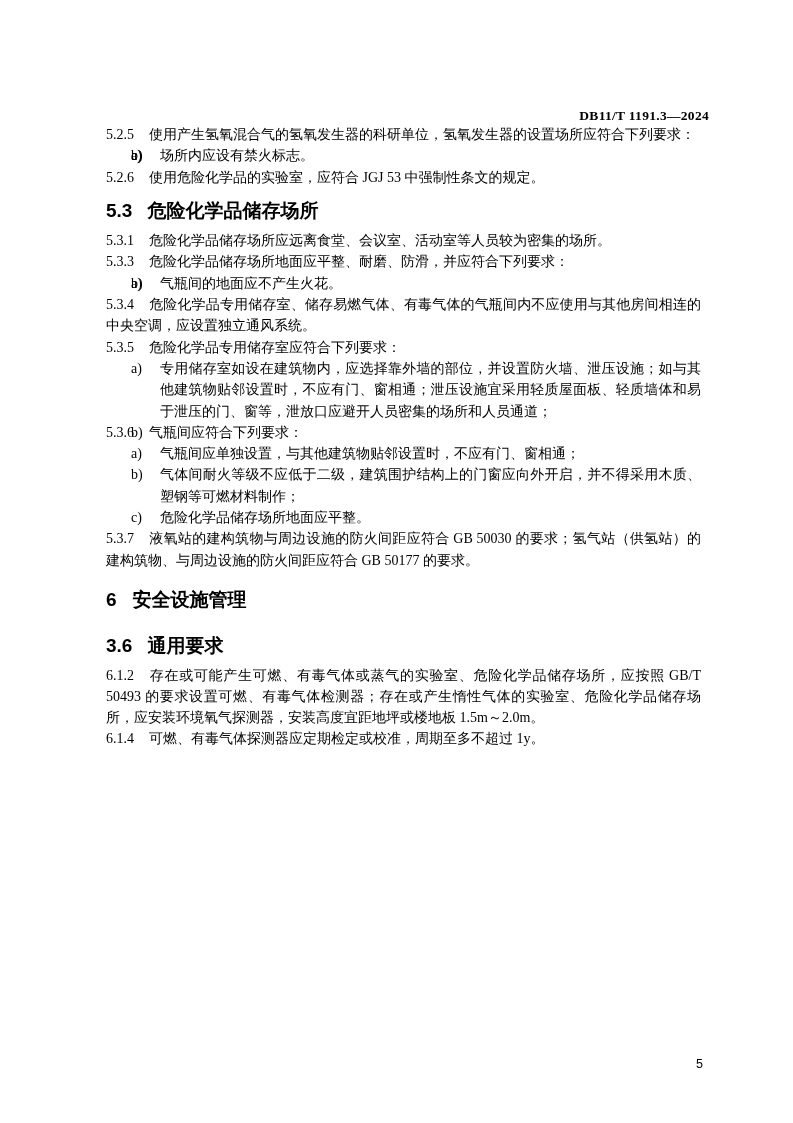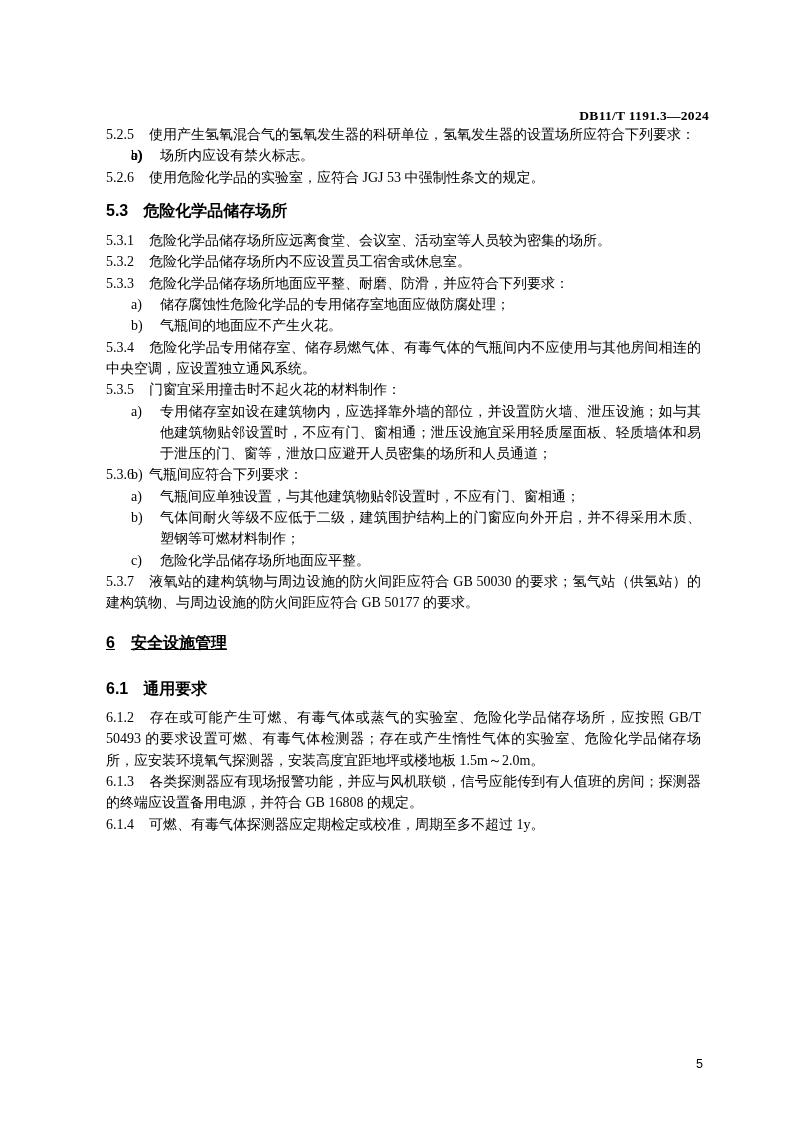--- a/index.html
+++ b/index.html
@@ -41,25 +41,25 @@
     padding-left: 54px;
     position: relative;
   }
   p.sub .num {
     position: absolute;
     left: 25px;
   }
   p.section, p.chapter {
     font-weight: bold;
     font-family: "Liberation Sans", "DejaVu Sans", sans-serif;
-    font-size: 16px;
+    font-size: 19px;
   }
   p.section { margin-top: 12px; margin-bottom: 9px; }
   p.section .num { margin-right: 15px; }
-  p.chapter { margin-top: 18px; margin-bottom: 0; text-decoration: underline; }
+  p.chapter { margin-top: 18px; margin-bottom: 0; }
   p.chapter .num { margin-right: 16px; }
   p.chapter + p.section { margin-top: 25px; margin-bottom: 8px; }
   .doc-footer {
     position: absolute;
     bottom: 52px;
     right: 90px;
     font-size: 12.5px;
     font-family: "Liberation Sans", "DejaVu Sans", sans-serif;
   }
 </style>
@@ -71,35 +71,33 @@
     <span>DB11/T 1191.3—2024</span>
   </div>
   <div class="doc-body">
       <p class="clause"><span class="num">5.2.5</span><span class="txt">使用产生氢氧混合气的氢氧发生器的科研单位，氢氧发生器的设置场所应符合下列要求：</span></p>
       <p class="sub"><span class="num">a)</span></p>
       <p class="sub"><span class="num">b)</span></p>
       <p class="sub"><span class="num">c)</span><span class="txt">场所内应设有禁火标志。</span></p>
       <p class="clause"><span class="num">5.2.6</span><span class="txt">使用危险化学品的实验室，应符合 JGJ 53 中强制性条文的规定。</span></p>
       <p class="section"><span class="num">5.3</span><span class="txt">危险化学品储存场所</span></p>
       <p class="clause"><span class="num">5.3.1</span><span class="txt">危险化学品储存场所应远离食堂、会议室、活动室等人员较为密集的场所。</span></p>
-      <p class="clause"><span class="num">5.3.2</span><span class="txt">危险化学品储存场所内不应设置员工宿舍或休息室。</span></p>
       <p class="clause"><span class="num">5.3.3</span><span class="txt">危险化学品储存场所地面应平整、耐磨、防滑，并应符合下列要求：</span></p>
-      <p class="sub"><span class="num">a)</span><span class="txt">储存腐蚀性危险化学品的专用储存室地面应做防腐处理；</span></p>
+      <p class="sub"><span class="num">a)</span></p>
       <p class="sub"><span class="num">b)</span><span class="txt">气瓶间的地面应不产生火花。</span></p>
       <p class="clause"><span class="num">5.3.4</span><span class="txt">危险化学品专用储存室、储存易燃气体、有毒气体的气瓶间内不应使用与其他房间相连的中央空调，应设置独立通风系统。</span></p>
-      <p class="clause"><span class="num">5.3.5</span><span class="txt">门窗宜采用撞击时不起火花的材料制作：</span></p>
+      <p class="clause"><span class="num">5.3.5</span><span class="txt">危险化学品专用储存室应符合下列要求：</span></p>
       <p class="sub"><span class="num">a)</span><span class="txt">专用储存室如设在建筑物内，应选择靠外墙的部位，并设置防火墙、泄压设施；如与其他建筑物贴邻设置时，不应有门、窗相通；泄压设施宜采用轻质屋面板、轻质墙体和易于泄压的门、窗等，泄放口应避开人员密集的场所和人员通道；</span></p>
       <p class="sub"><span class="num">b)</span></p>
       <p class="clause"><span class="num">5.3.6</span><span class="txt">气瓶间应符合下列要求：</span></p>
       <p class="sub"><span class="num">a)</span><span class="txt">气瓶间应单独设置，与其他建筑物贴邻设置时，不应有门、窗相通；</span></p>
       <p class="sub"><span class="num">b)</span><span class="txt">气体间耐火等级不应低于二级，建筑围护结构上的门窗应向外开启，并不得采用木质、塑钢等可燃材料制作；</span></p>
       <p class="sub"><span class="num">c)</span><span class="txt">危险化学品储存场所地面应平整。</span></p>
       <p class="clause"><span class="num">5.3.7</span><span class="txt">液氧站的建构筑物与周边设施的防火间距应符合 GB 50030 的要求；氢气站（供氢站）的建构筑物、与周边设施的防火间距应符合 GB 50177 的要求。</span></p>
       <p class="chapter"><span class="num">6</span><span class="txt">安全设施管理</span></p>
-      <p class="section"><span class="num">6.1</span><span class="txt">通用要求</span></p>
+      <p class="section"><span class="num">3.6</span><span class="txt">通用要求</span></p>
       <p class="clause"><span class="num">6.1.2</span><span class="txt">存在或可能产生可燃、有毒气体或蒸气的实验室、危险化学品储存场所，应按照 GB/T 50493 的要求设置可燃、有毒气体检测器；存在或产生惰性气体的实验室、危险化学品储存场所，应安装环境氧气探测器，安装高度宜距地坪或楼地板 1.5m～2.0m。</span></p>
-      <p class="clause"><span class="num">6.1.3</span><span class="txt">各类探测器应有现场报警功能，并应与风机联锁，信号应能传到有人值班的房间；探测器的终端应设置备用电源，并符合 GB 16808 的规定。</span></p>
       <p class="clause"><span class="num">6.1.4</span><span class="txt">可燃、有毒气体探测器应定期检定或校准，周期至多不超过 1y。</span></p>
     </div>
   <div class="doc-footer">
     <span>5</span>
   </div>
 </div>
 
 </body></html>

